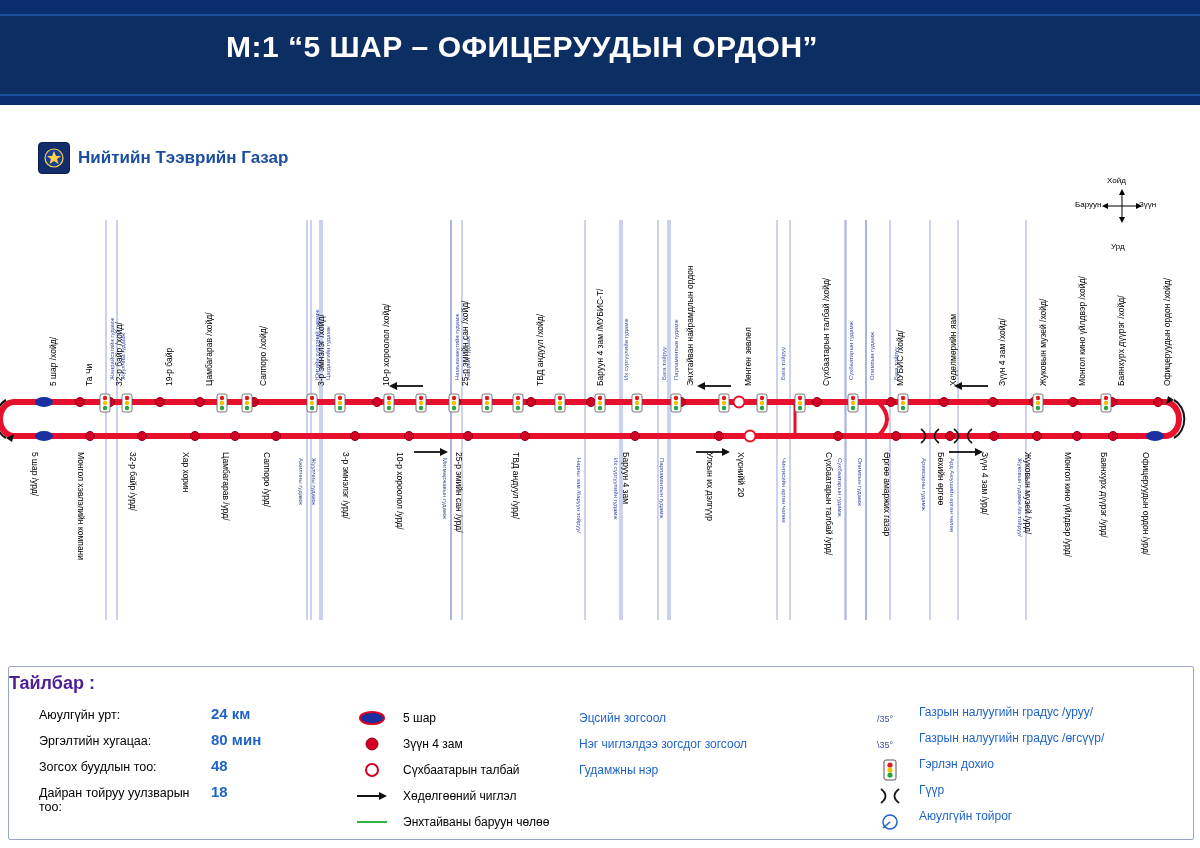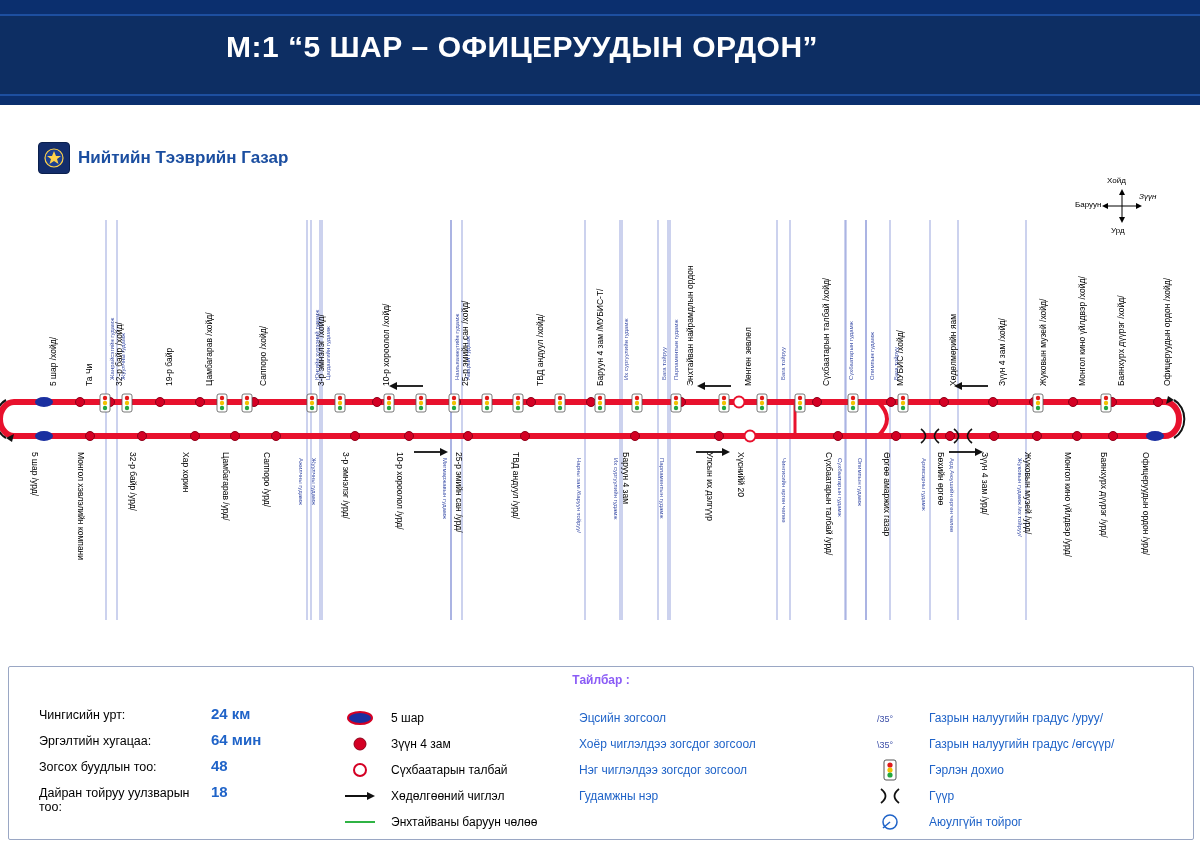--- a/index.html
+++ b/index.html
@@ -29,23 +29,23 @@
   .logo-row{position:absolute;left:38px;top:142px;display:flex;align-items:center;gap:8px;}
   .logo-mark{
     width:30px;height:30px;border-radius:4px;background:#132d6b;
     border:1px solid #0a1f4d;display:flex;align-items:center;justify-content:center;
   }
   .logo-mark svg{display:block;}
   .logo-text{color:#1b4ea0;font-size:17px;font-weight:bold;}
   
   .compass{position:absolute;left:1075px;top:132px;width:95px;height:60px;color:#000;font-size:8px;margin-top:44px;}
   .compass .c-n{position:absolute;left:32px;top:0;}
-  .compass .c-s{position:absolute;left:36px;top:50px;text-align:center;}
+  .compass .c-s{position:absolute;left:36px;top:66px;text-align:center;}
   .compass .c-w{position:absolute;left:0;top:24px;}
-  .compass .c-e{position:absolute;left:64px;top:16px;font-style:italic;}
+  .compass .c-e{position:absolute;left:64px;top:24px;}
   .compass svg{position:absolute;left:22px;top:10px;}
   
   .map{position:absolute;left:0;top:190px;width:1200px;height:460px;}
   .map svg{display:block;}
   .stop-label{
     position:absolute;
     font-size:8.5px;color:#000;
     transform-origin:0 0;
     white-space:nowrap;
     font-family:"Liberation Sans", sans-serif;
@@ -55,34 +55,34 @@
     font-size:6px;color:#3c4fa8;
     transform-origin:0 0;
     white-space:nowrap;
   }
   
   .legend{
     position:absolute;left:8px;top:666px;width:1184px;height:172px;
     border:1px solid #9aa7c4;background:#fff;border-radius:2px;
   }
   .legend-title{
-    position:absolute;left:0;top:6px;width:1184px;text-align:center;
-    color:#8b5cf6;font-size:12px;font-weight:bold;
+    position:absolute;left:0;top:6px;width:1184px;
+    color:#4c1d95;font-size:18px;font-weight:bold;
   }
   .legend .col1{position:absolute;left:30px;top:38px;width:260px;}
   .legend .col1 .row{display:flex;justify-content:flex-start;align-items:baseline;margin-bottom:9px;}
   .legend .col1 .lbl{font-size:12.5px;color:#000;width:160px;}
   .legend .col1 .val{font-size:15px;color:#1f63c8;font-weight:bold;margin-left:12px;}
-  .legend .col2{position:absolute;left:330px;top:38px;width:230px;}
+  .legend .col2{position:absolute;left:342px;top:38px;width:230px;}
   .legend .col2 .row{display:flex;align-items:center;gap:10px;height:26px;}
   .legend .col2 .txt{font-size:12px;color:#000;}
   .legend .col3{position:absolute;left:570px;top:38px;width:300px;}
   .legend .col3 .row{font-size:12px;color:#1f63c8;height:26px;display:flex;align-items:center;}
   .legend .col4{position:absolute;left:860px;top:38px;width:310px;}
-  .legend .col4 .row{display:flex;align-items:center;gap:18px;height:26px;}
+  .legend .col4 .row{display:flex;gap:8px;height:26px;}
   .legend .col4 .txt{font-size:12px;color:#1f63c8;}
   .sym{width:42px;display:flex;align-items:center;justify-content:center;flex:0 0 42px;}
 </style>
 </head>
 <body>
 
 <div class="header">
   <div class="band"></div>
   <div class="title">М:1 “5 ШАР – ОФИЦЕРУУДЫН ОРДОН”</div>
 </div>
@@ -386,26 +386,26 @@
       <div class="street-label" style="left: 927px; top: 268px; transform: rotate(90deg); transform-origin: 0px 0px;">Аривсарны гудамж</div>
       <div class="street-label" style="left: 1023px; top: 268px; transform: rotate(90deg); transform-origin: 0px 0px;">Жуковын гудамж /их тойруу/</div>
       <div class="street-label" style="left: 955px; top: 268px; transform: rotate(90deg); transform-origin: 0px 0px;">Ард Аюушийн өргөн чөлөө</div>
     </div>
 </div>
 
 <div class="legend">
   <div class="legend-title">Тайлбар :</div>
   <div class="col1" id="legend-stats">
       <div class="row">
-        <div class="lbl">Чингисийн урт:</div>
+        <div class="lbl">Аюулгүйн урт:</div>
         <div class="val">24 км</div>
       </div>
       <div class="row">
         <div class="lbl">Эргэлтийн хугацаа:</div>
-        <div class="val">64 мин</div>
+        <div class="val">80 мин</div>
       </div>
       <div class="row">
         <div class="lbl">Зогсох буудлын тоо:</div>
         <div class="val">48</div>
       </div>
       <div class="row">
         <div class="lbl">Дайран тойруу уулзварын тоо:</div>
         <div class="val">18</div>
       </div>
     </div>
@@ -447,21 +447,20 @@
         <span class="sym">
           <svg width="34" height="16">
             <line x1="2" y1="8" x2="32" y2="8" stroke="#2fb344" stroke-width="2"></line>
           </svg>
         </span>
         <span class="txt">Энхтайваны баруун чөлөө</span>
       </div>
     </div>
   <div class="col3" id="legend-notes">
       <div class="row">Эцсийн зогсоол</div>
-      <div class="row">Хоёр чиглэлдээ зогсдог зогсоол</div>
       <div class="row">Нэг чиглэлдээ зогсдог зогсоол</div>
       <div class="row">Гудамжны нэр</div>
     </div>
   <div class="col4" id="legend-right">
       <div class="row">
         <span class="sym">
           <svg width="34" height="16">
             <text x="4" y="12" font-size="9" fill="#3c4fa8">/35°</text>
           </svg>
         </span>

